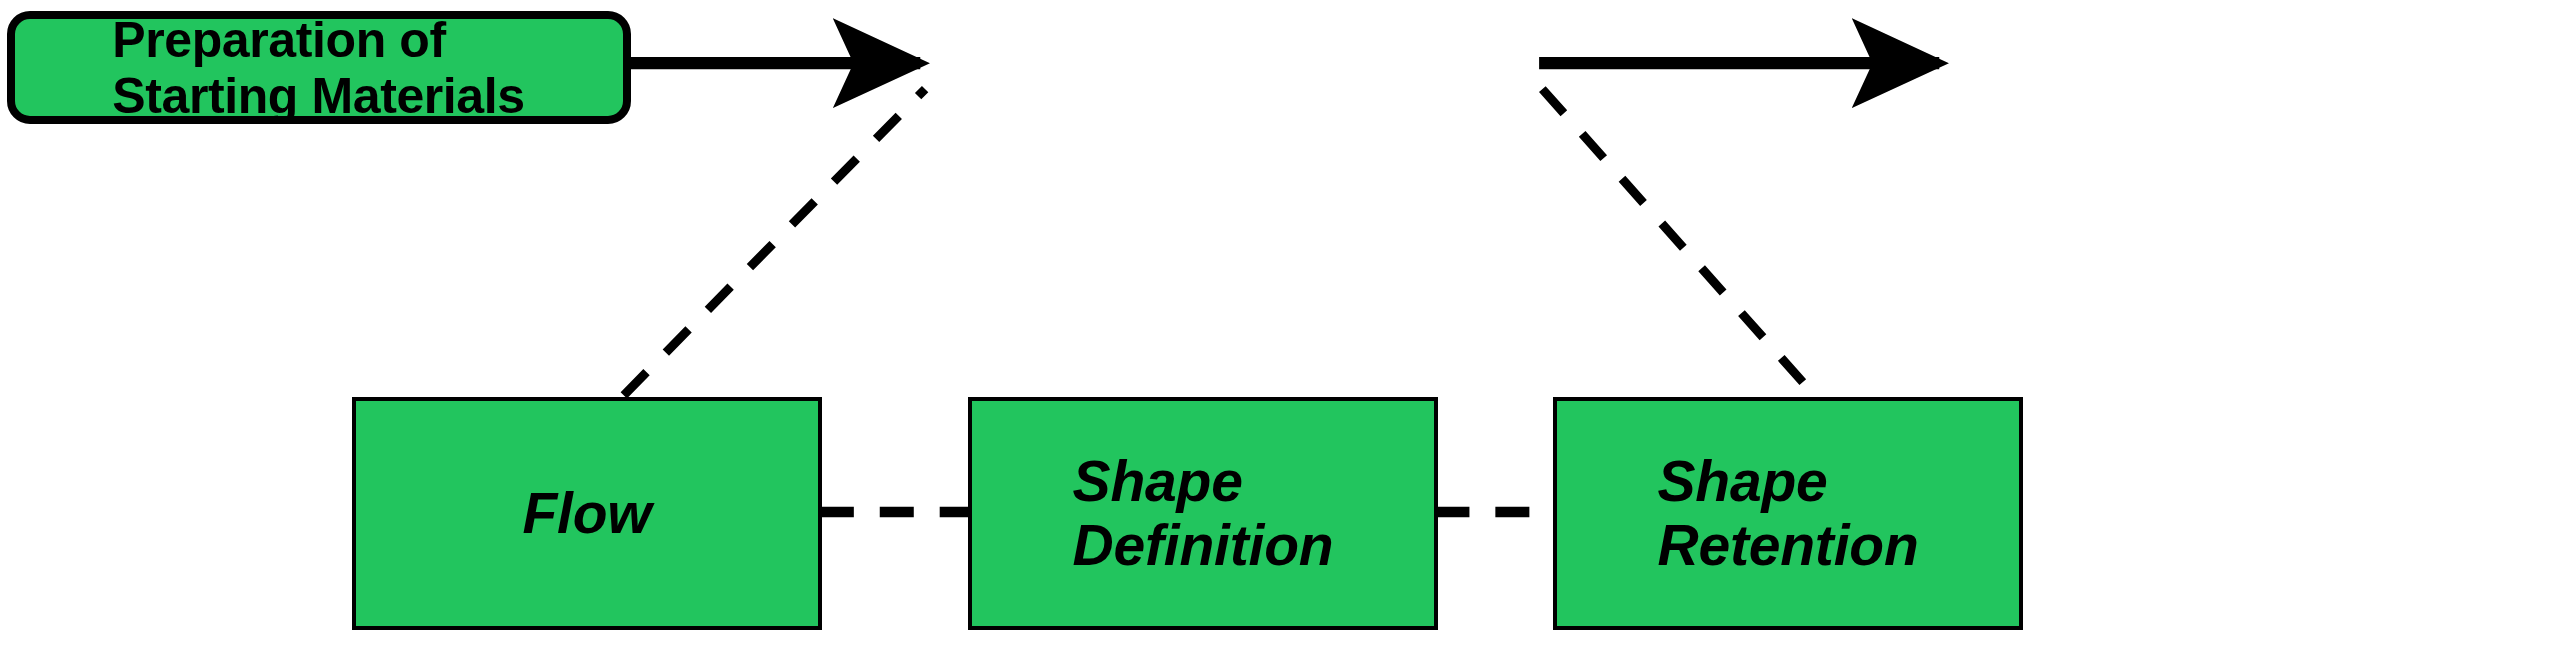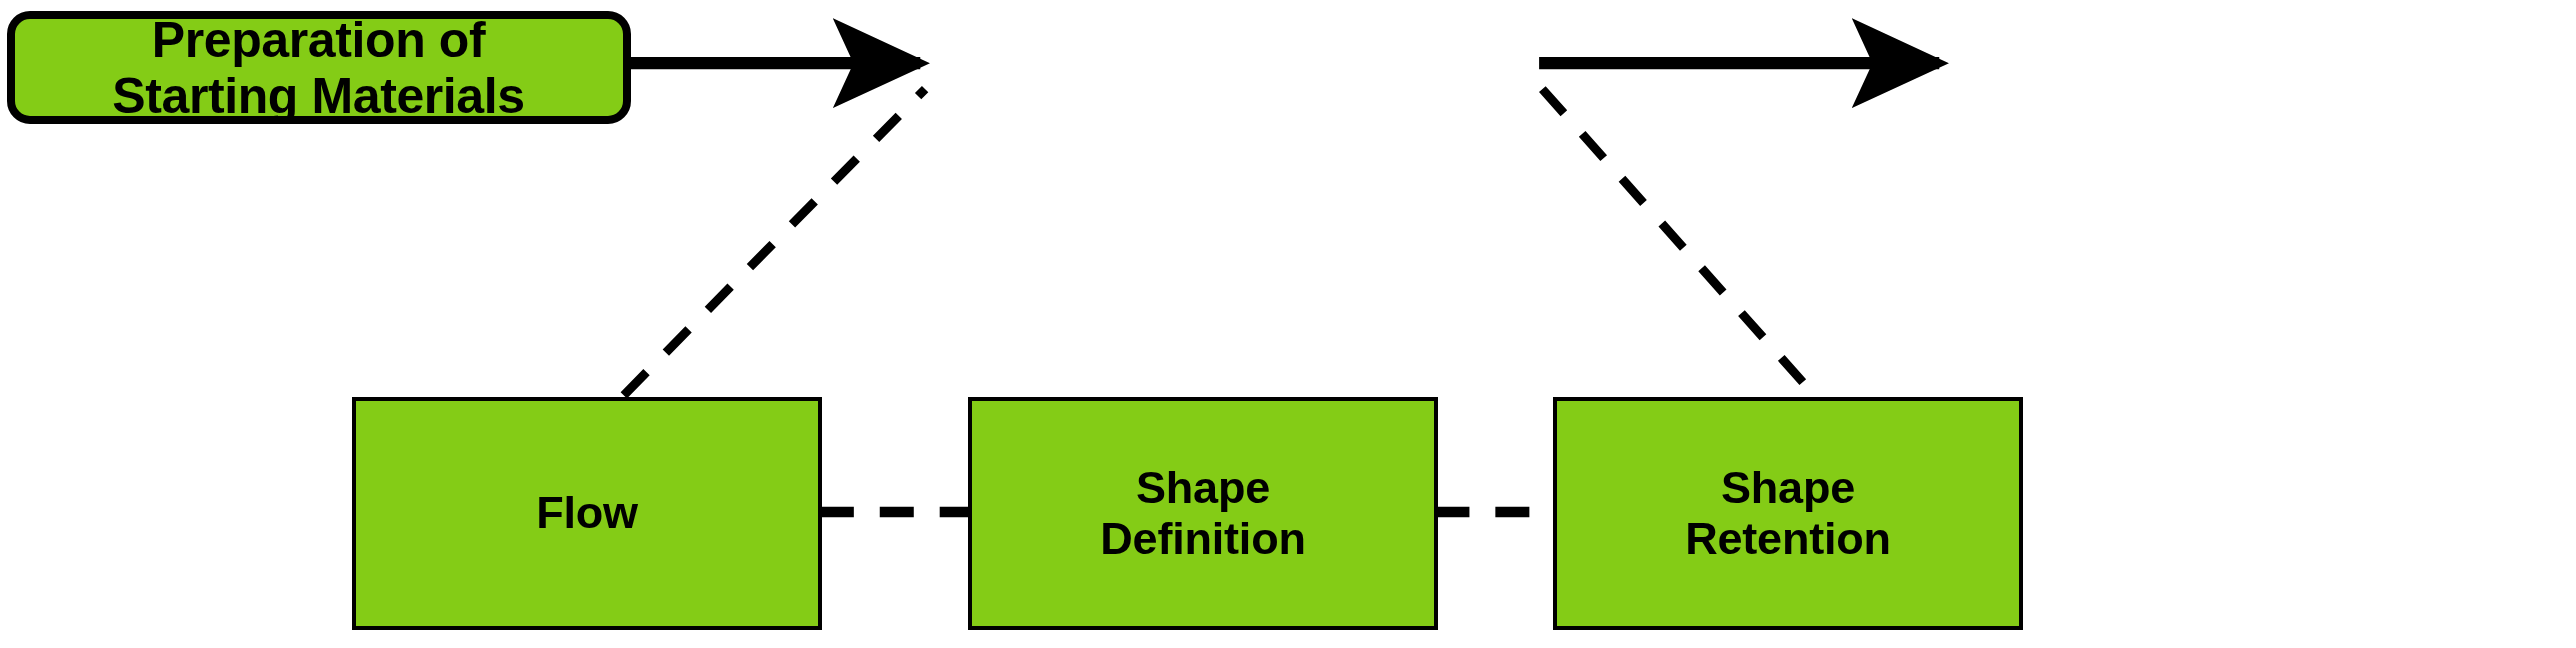--- a/index.html
+++ b/index.html
@@ -26,42 +26,43 @@
     width: 2576px;
     height: 648px;
     z-index: 1;
     pointer-events: none;
   }
   
   .node {
     position: absolute;
     z-index: 2;
     box-sizing: border-box;
-    background: #84cc16;
+    background: #22c55e;
     display: flex;
     align-items: center;
     justify-content: center;
-    text-align: center;
+    text-align: left;
     color: #000000;
     font-weight: bold;
     line-height: 1.12;
   }
   .node.stage {
     border: 8px solid #000000;
     border-radius: 23px;
     font-size: 50px;
     letter-spacing: -0.4px;
     padding: 0 11.3px;
   }
   .node.attribute {
     border: 4.9px solid #000000;
     border-radius: 0;
-    font-size: 45px;
+    font-size: 57px;
     letter-spacing: -0.2px;
     padding: 0 8px;
+    font-style: italic;
   }
   .node .label {
     display: block;
     white-space: pre-line;
   }
   
   #node-prep      { left: 6.5px;    top: 11.3px;  width: 624px; height: 113px; }
   #node-proc      { left: 925px; top: 11.3px;  width: 614px; height: 113px; }
   #node-post      { left: 1944px; top: 11.3px;  width: 625px; height: 113px; }
 

